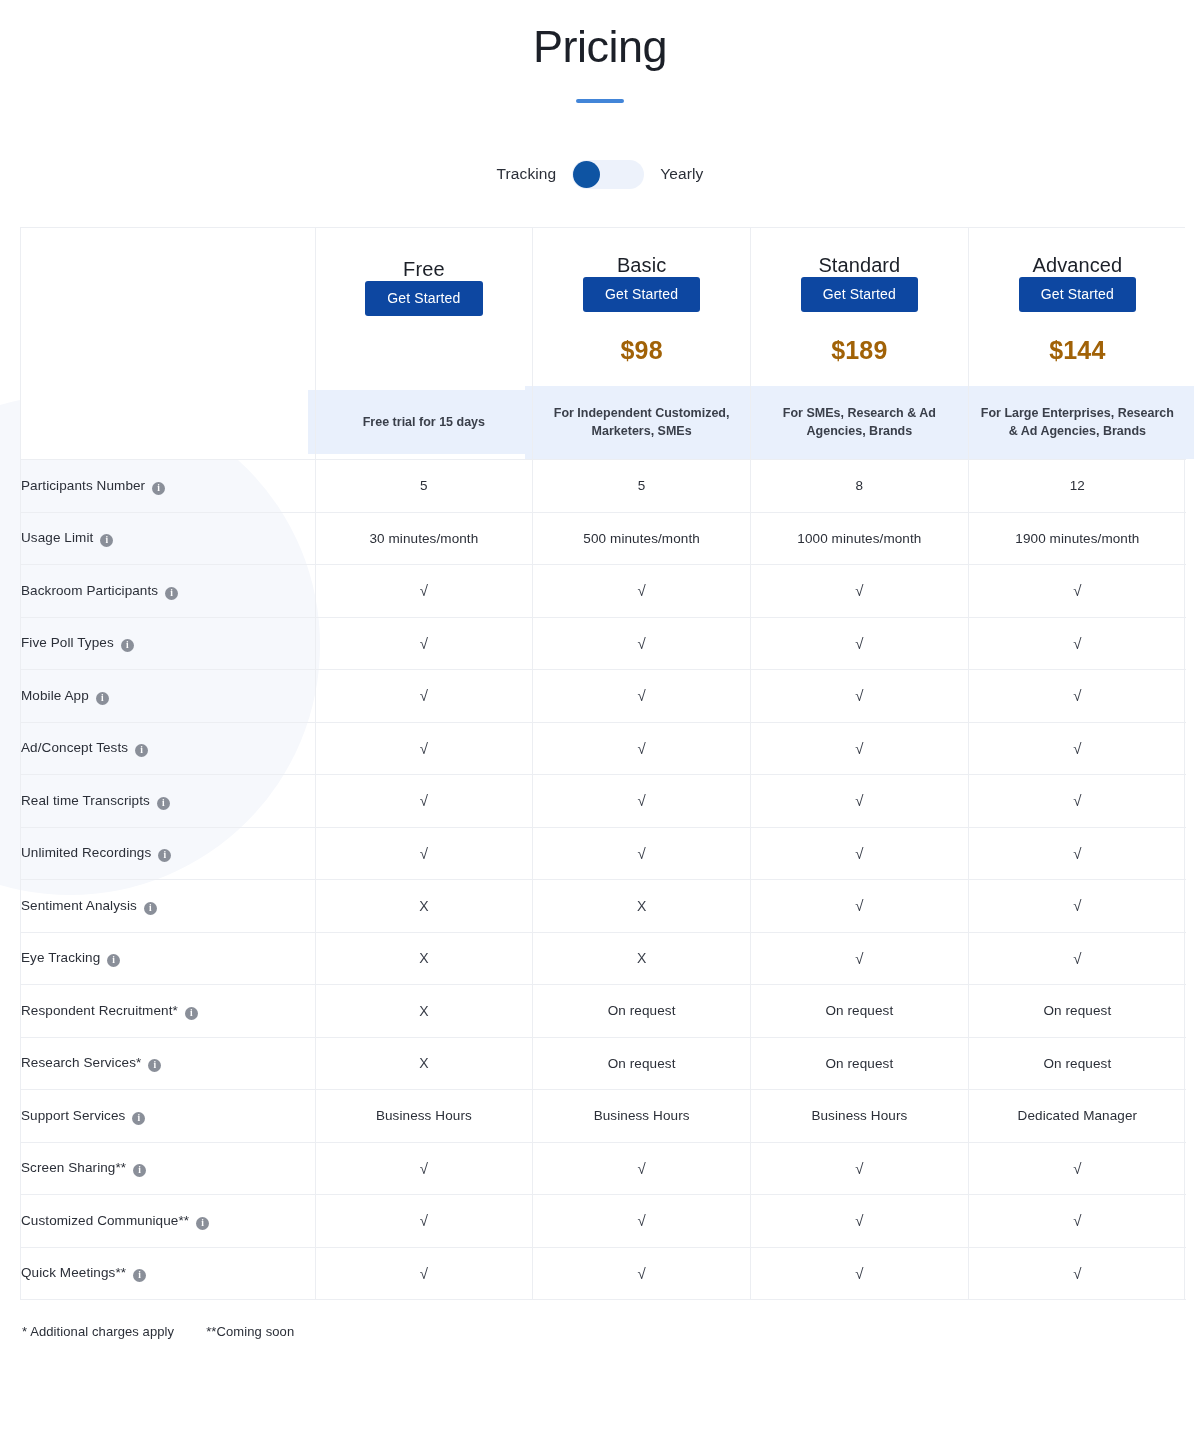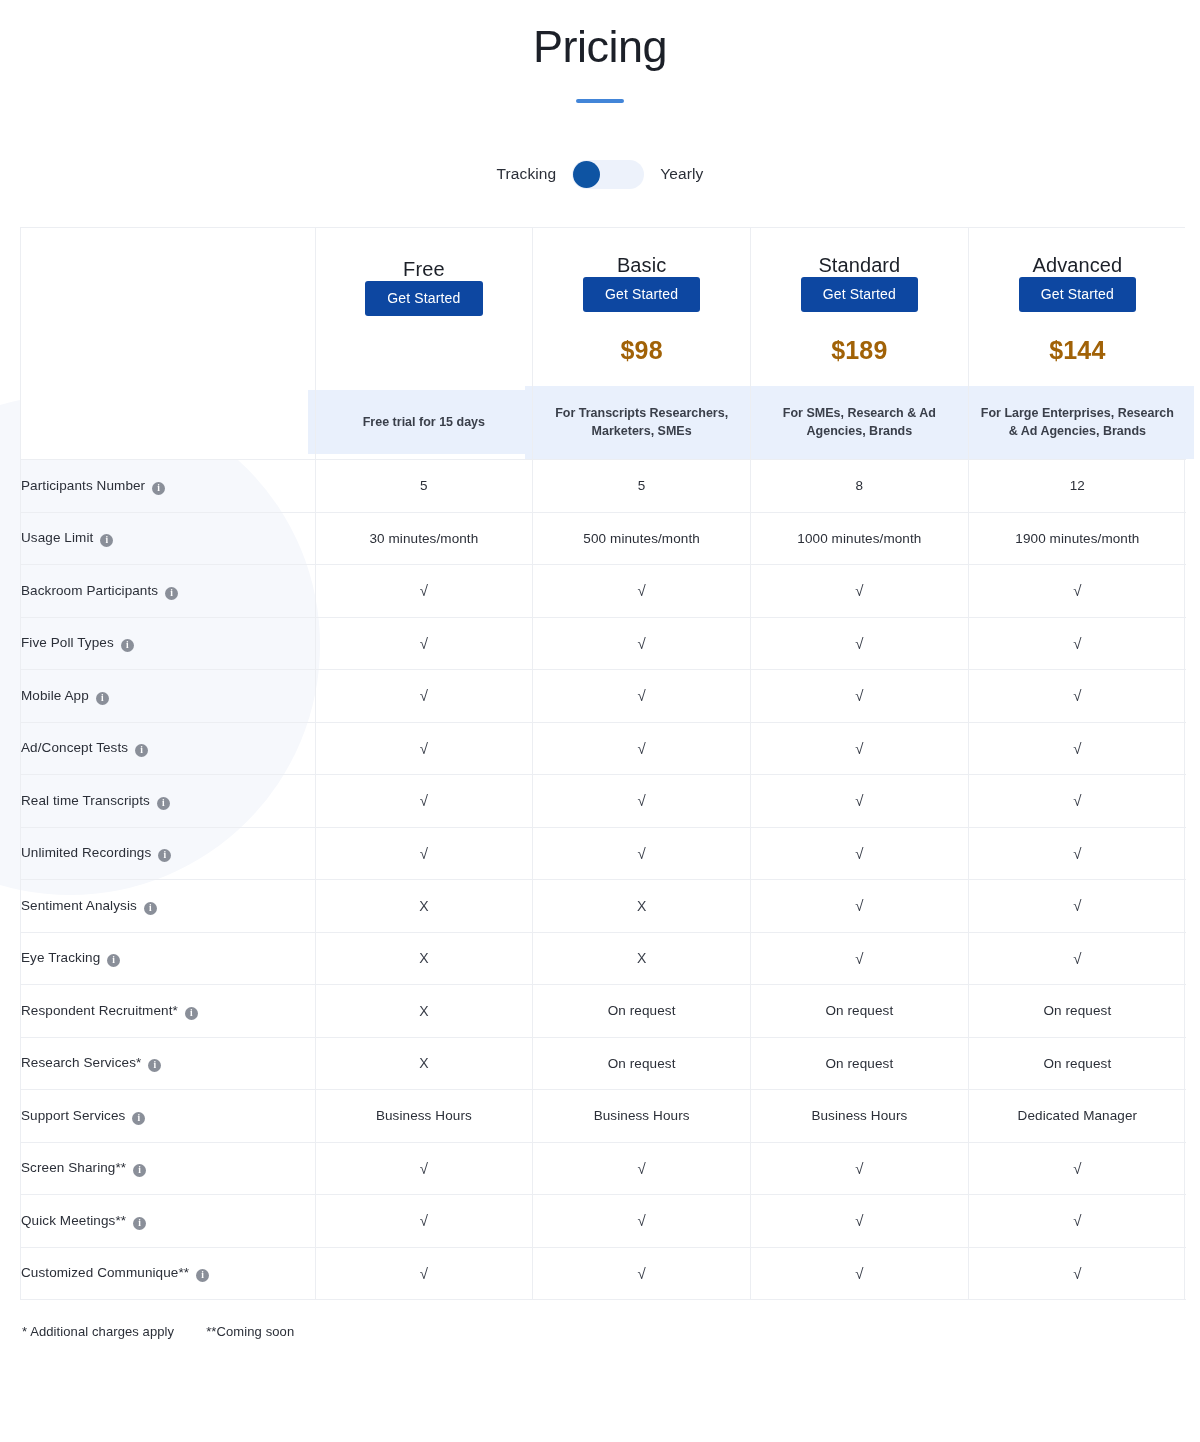--- a/index.html
+++ b/index.html
@@ -248,21 +248,21 @@
           <th class="plan-head">
             <div class="plan-name">Free</div>
             <button class="cta-btn">Get Started</button>
             <div class="plan-price empty"></div>
             <div class="plan-desc">Free trial for 15 days</div>
           </th>
           <th class="plan-head">
             <div class="plan-name">Basic</div>
             <button class="cta-btn">Get Started</button>
             <div class="plan-price">$98</div>
-            <div class="plan-desc">For Transcripts Researchers, Marketers, SMEs</div>
+            <div class="plan-desc">For Independent Customized, Marketers, SMEs</div>
           </th>
           <th class="plan-head">
             <div class="plan-name">Standard</div>
             <button class="cta-btn">Get Started</button>
             <div class="plan-price">$189</div>
             <div class="plan-desc">For SMEs, Research &amp; Ad Agencies, Brands</div>
           </th>
           <th class="plan-head">
             <div class="plan-name">Advanced</div>
             <button class="cta-btn">Get Started</button>
@@ -364,28 +364,28 @@
             <td class="value-cell"><span>Dedicated Manager</span></td>
           </tr>
           <tr class="feature-row">
             <td class="feature-name"><span>Screen Sharing**</span><i class="info-icon">i</i></td>
             <td class="value-cell"><span class="tick">√</span></td>
             <td class="value-cell"><span class="tick">√</span></td>
             <td class="value-cell"><span class="tick">√</span></td>
             <td class="value-cell"><span class="tick">√</span></td>
           </tr>
           <tr class="feature-row">
+            <td class="feature-name"><span>Customized Communique**</span><i class="info-icon">i</i></td>
+            <td class="value-cell"><span class="tick">√</span></td>
+            <td class="value-cell"><span class="tick">√</span></td>
+            <td class="value-cell"><span class="tick">√</span></td>
+            <td class="value-cell"><span class="tick">√</span></td>
+          </tr>
+          <tr class="feature-row">
             <td class="feature-name"><span>Quick Meetings**</span><i class="info-icon">i</i></td>
-            <td class="value-cell"><span class="tick">√</span></td>
-            <td class="value-cell"><span class="tick">√</span></td>
-            <td class="value-cell"><span class="tick">√</span></td>
-            <td class="value-cell"><span class="tick">√</span></td>
-          </tr>
-          <tr class="feature-row">
-            <td class="feature-name"><span>Customized Communique**</span><i class="info-icon">i</i></td>
             <td class="value-cell"><span class="tick">√</span></td>
             <td class="value-cell"><span class="tick">√</span></td>
             <td class="value-cell"><span class="tick">√</span></td>
             <td class="value-cell"><span class="tick">√</span></td>
           </tr>
         </tbody>
     </table>
   </div>
 
   <div class="footnotes">

